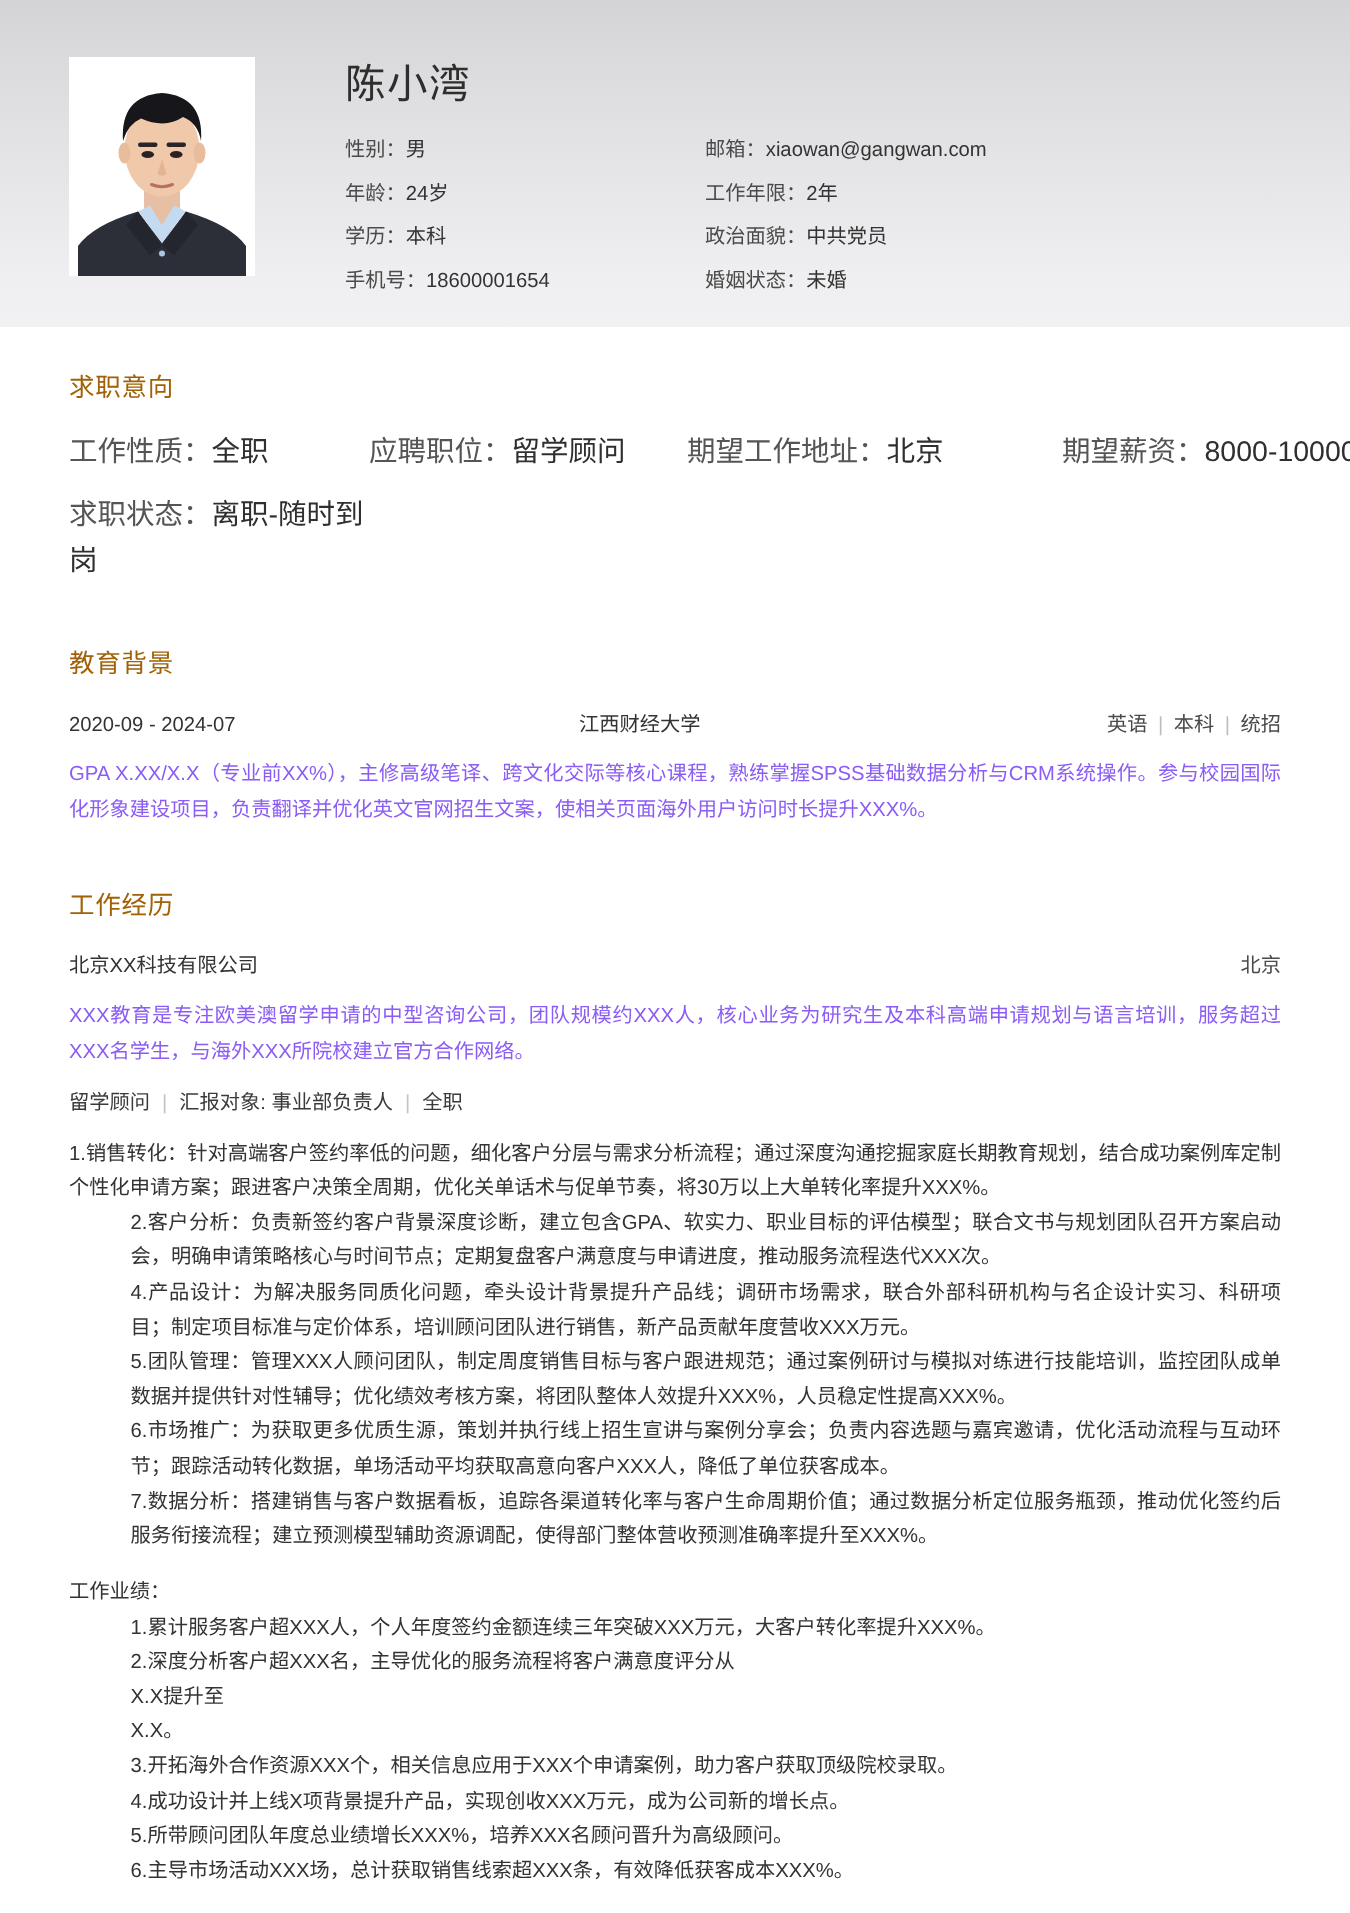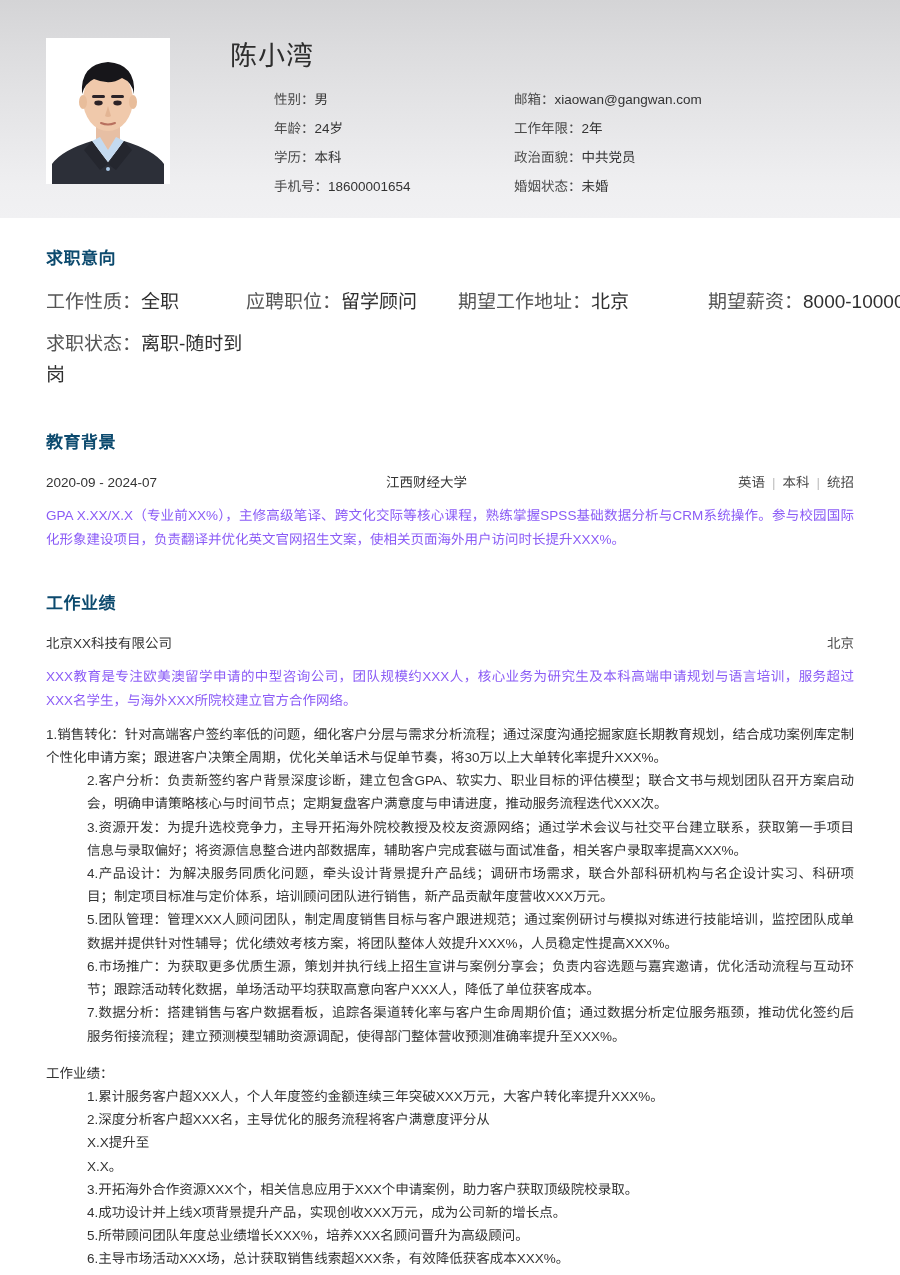--- a/index.html
+++ b/index.html
@@ -62,32 +62,32 @@
     grid-template-columns: 240px 1fr;
     row-gap: 9px;
     column-gap: 0px;
   }
   .meta-item {
     font-size: 13.5px;
     color: #3c3c3c;
     line-height: 1.5;
     white-space: nowrap;
   }
-  .meta-item .mlabel { color: #4a4a4a; margin-left: 44px; }
+  .meta-item .mlabel { color: #4a4a4a; }
   .meta-item .mval { color: #333333; }
 
   
   .content {
     padding: 0 46px 30px 46px;
   }
   .section { padding-top: 26px; }
   .section-title {
     font-size: 17px;
-    font-weight: bold;
-    color: #0c4a6e;
+    font-weight: normal;
+    color: #a16207;
     margin: 0 0 18px 0;
     letter-spacing: 0.5px;
   }
 
   
   .intent-row {
     display: flex;
     font-size: 19px;
     line-height: 1.6;
     margin-bottom: 12px;
@@ -260,33 +260,33 @@
       <div class="entry-head">
         <div class="eh-left">2020-09 - 2024-07</div>
         <div class="eh-center">江西财经大学</div>
         <div class="eh-right"><span>英语</span><span class="sep">|</span><span>本科</span><span class="sep">|</span><span>统招</span></div>
       </div>
 
       <p class="para">GPA X.XX/X.X（专业前XX%），主修高级笔译、跨文化交际等核心课程，熟练掌握SPSS基础数据分析与CRM系统操作。参与校园国际化形象建设项目，负责翻译并优化英文官网招生文案，使相关页面海外用户访问时长提升XXX%。</p>
     </div>
 
     <div class="section">
-      <h2 class="section-title">工作业绩</h2>
+      <h2 class="section-title">工作经历</h2>
 
       <div class="entry-head">
         <div class="eh-center">北京XX科技有限公司</div>
         <div class="eh-right">北京</div>
       </div>
 
       <p class="para tight">XXX教育是专注欧美澳留学申请的中型咨询公司，团队规模约XXX人，核心业务为研究生及本科高端申请规划与语言培训，服务超过XXX名学生，与海外XXX所院校建立官方合作网络。</p>
 
+      <div class="tagline"><span>留学顾问</span><span class="sep">|</span><span>汇报对象: 事业部负责人</span><span class="sep">|</span><span>全职</span></div>
 
       <div class="block">1.销售转化：针对高端客户签约率低的问题，细化客户分层与需求分析流程；通过深度沟通挖掘家庭长期教育规划，结合成功案例库定制个性化申请方案；跟进客户决策全周期，优化关单话术与促单节奏，将30万以上大单转化率提升XXX%。</div>
       <div class="block">2.客户分析：负责新签约客户背景深度诊断，建立包含GPA、软实力、职业目标的评估模型；联合文书与规划团队召开方案启动会，明确申请策略核心与时间节点；定期复盘客户满意度与申请进度，推动服务流程迭代XXX次。</div>
-      <div class="block">3.资源开发：为提升选校竞争力，主导开拓海外院校教授及校友资源网络；通过学术会议与社交平台建立联系，获取第一手项目信息与录取偏好；将资源信息整合进内部数据库，辅助客户完成套磁与面试准备，相关客户录取率提高XXX%。</div>
       <div class="block">4.产品设计：为解决服务同质化问题，牵头设计背景提升产品线；调研市场需求，联合外部科研机构与名企设计实习、科研项目；制定项目标准与定价体系，培训顾问团队进行销售，新产品贡献年度营收XXX万元。</div>
       <div class="block">5.团队管理：管理XXX人顾问团队，制定周度销售目标与客户跟进规范；通过案例研讨与模拟对练进行技能培训，监控团队成单数据并提供针对性辅导；优化绩效考核方案，将团队整体人效提升XXX%，人员稳定性提高XXX%。</div>
       <div class="block">6.市场推广：为获取更多优质生源，策划并执行线上招生宣讲与案例分享会；负责内容选题与嘉宾邀请，优化活动流程与互动环节；跟踪活动转化数据，单场活动平均获取高意向客户XXX人，降低了单位获客成本。</div>
       <div class="block">7.数据分析：搭建销售与客户数据看板，追踪各渠道转化率与客户生命周期价值；通过数据分析定位服务瓶颈，推动优化签约后服务衔接流程；建立预测模型辅助资源调配，使得部门整体营收预测准确率提升至XXX%。</div>
 
       <div class="spacer-line"></div>
 
       <div class="block">工作业绩：</div>
       <div class="block">1.累计服务客户超XXX人，个人年度签约金额连续三年突破XXX万元，大客户转化率提升XXX%。</div>
       <div class="block">2.深度分析客户超XXX名，主导优化的服务流程将客户满意度评分从</div>

